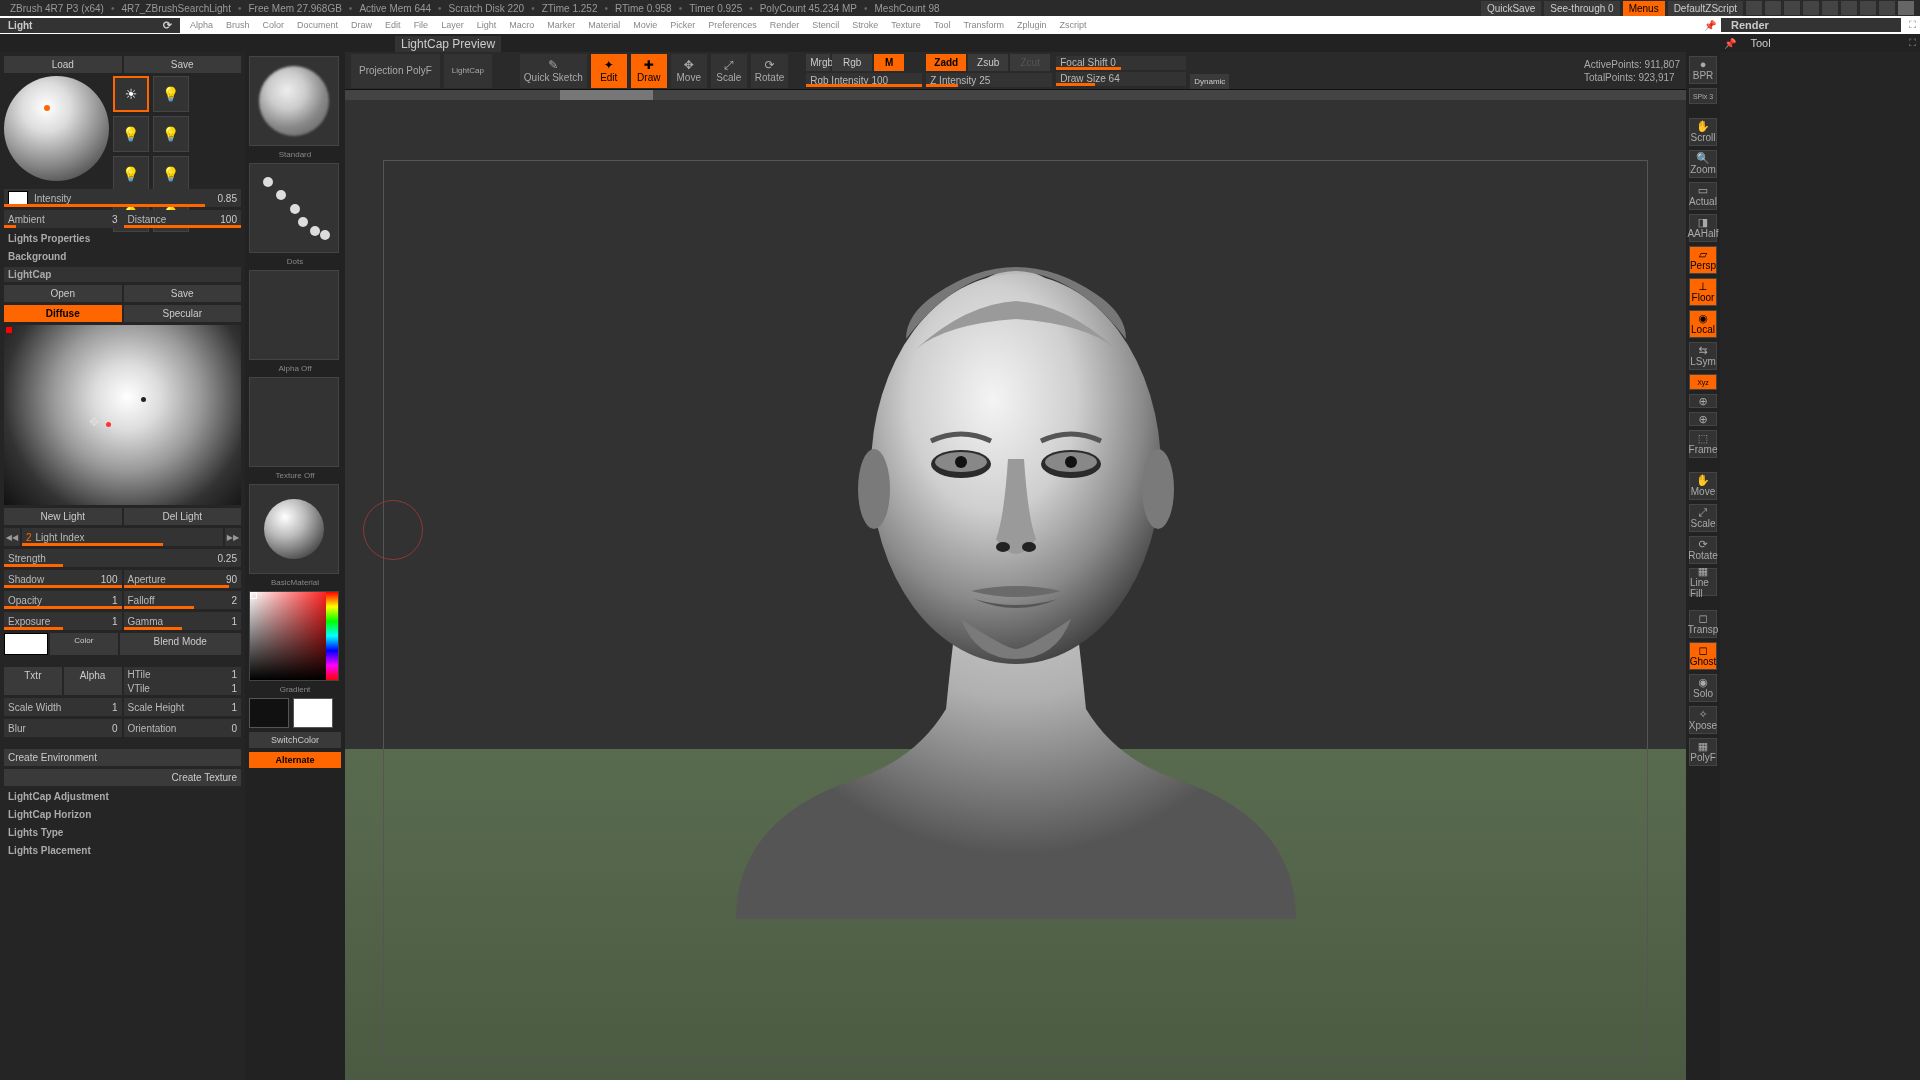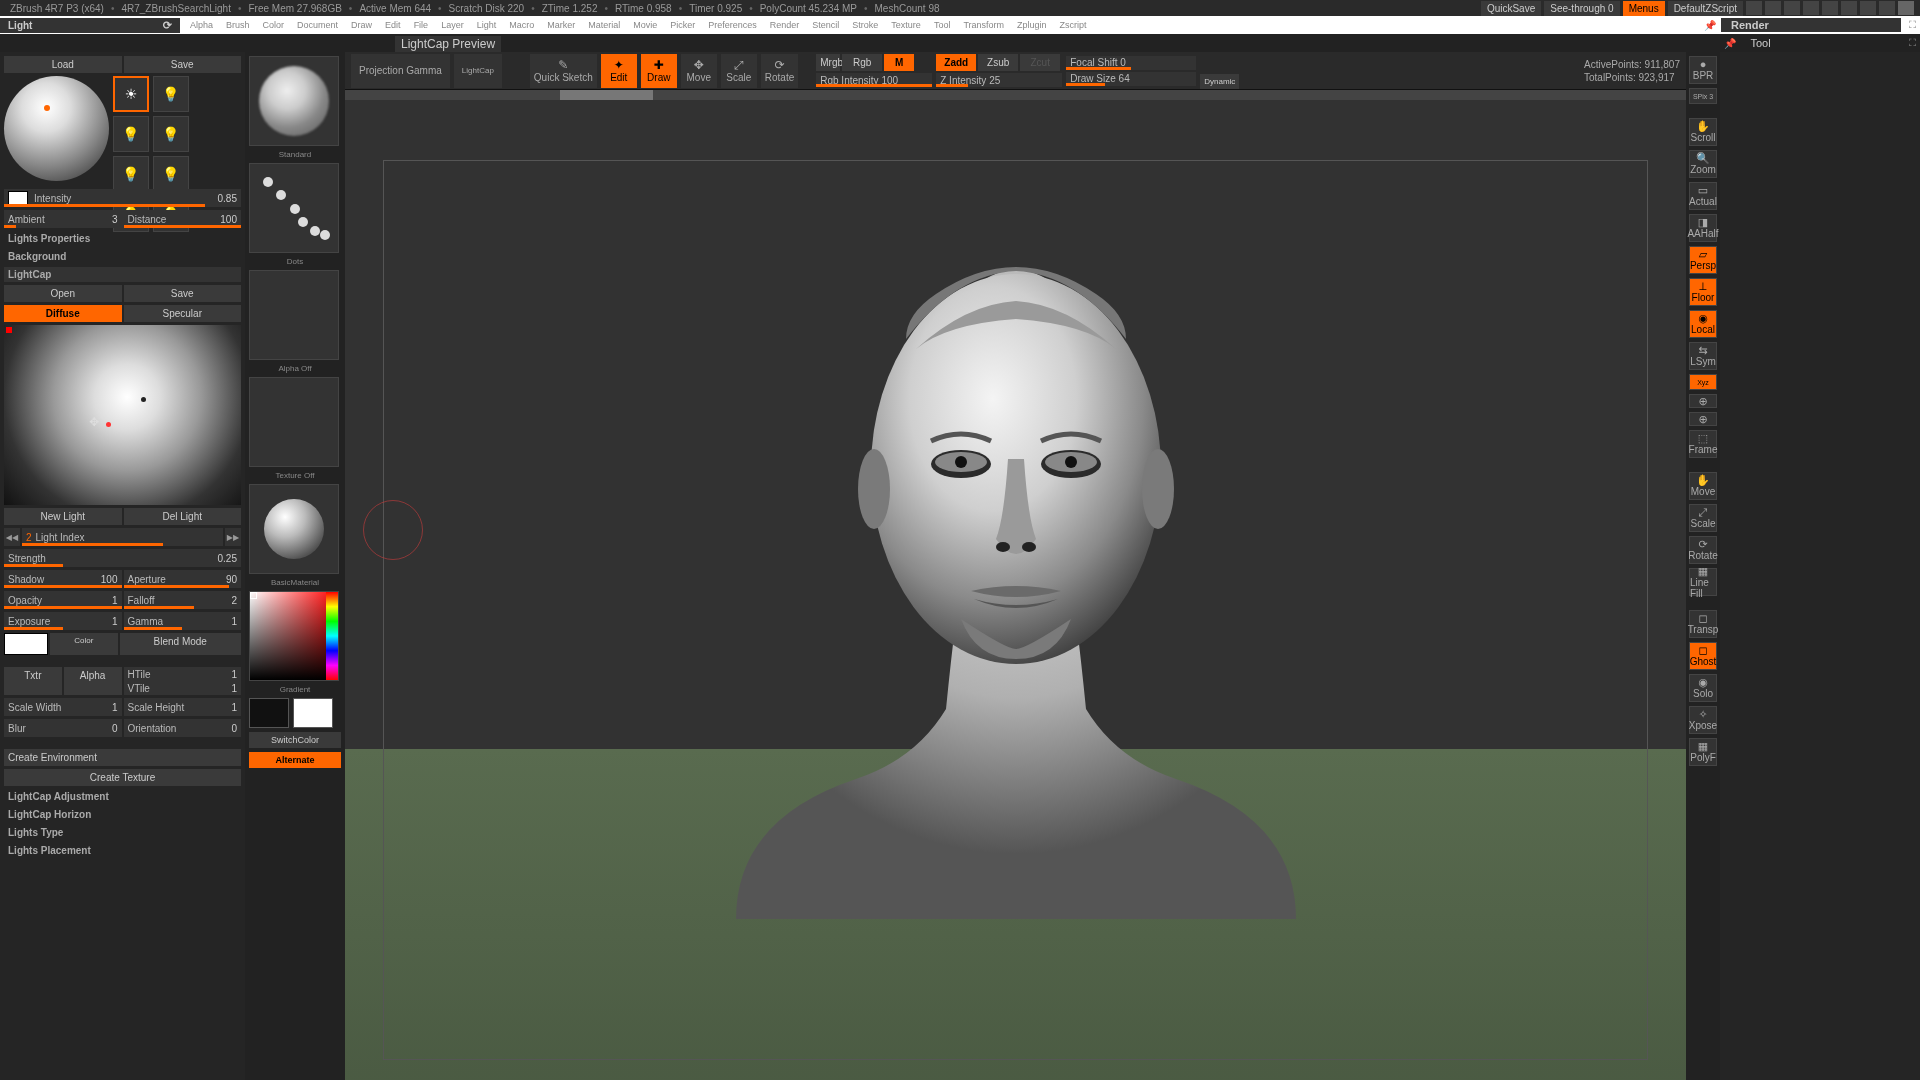--- a/index.html
+++ b/index.html
@@ -360,21 +360,21 @@
           <span class="lab">Blur</span>
           <span class="val">0</span>
         </div>
     <div class="slider-row">
           <span class="lab">Orientation</span>
           <span class="val">0</span>
         </div>
   </div>
   <div style="height:6px;"></div>
   <div class="btn" style="text-align:left;">Create Environment</div>
-  <div class="btn" style="text-align:center;">Create Texture</div>
+  <div class="btn" style="text-align:right;">Create Texture</div>
   <div class="section-head">LightCap Adjustment</div>
   <div class="section-head">LightCap Horizon</div>
   <div class="section-head">Lights Type</div>
   <div class="section-head">Lights Placement</div>
 </div>
 
 <div class="mid-tray">
   <div class="tray-thumb">
         <div class="brush-swirl"></div>
       </div>
@@ -410,21 +410,21 @@
   <div class="btn" style="font-size:9px;">SwitchColor</div>
   <div class="btn orange" style="font-size:9px;">Alternate</div>
 </div>
 
 <div class="canvas-wrap">
   <div style="position:relative;">
     <div class="doc-title">LightCap Preview</div>
   </div>
   <div class="top-toolbar">
     <div class="toolbar-seg toolbar-wide">
-          <span style="text-align:center;">Projection Gamma</span>
+          <span style="text-align:center;">Projection PolyF</span>
         </div>
     <div class="toolbar-seg toolbar-wide">LightCap</div>
     <div style="width:20px;"></div>
     <div class="toolbar-seg">
           <span class="ico">✎</span>
           <span>Quick Sketch</span>
         </div>
     <div class="toolbar-seg orange">
           <span class="ico">✦</span>
           <span>Edit</span>

